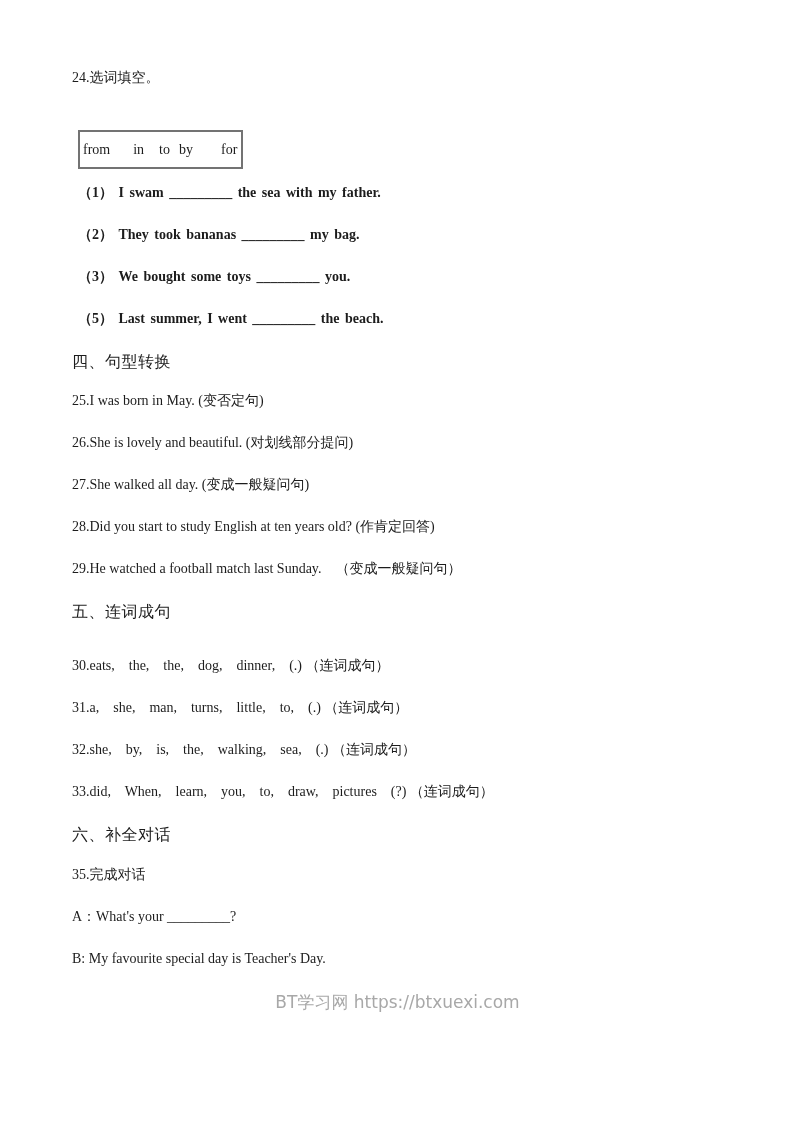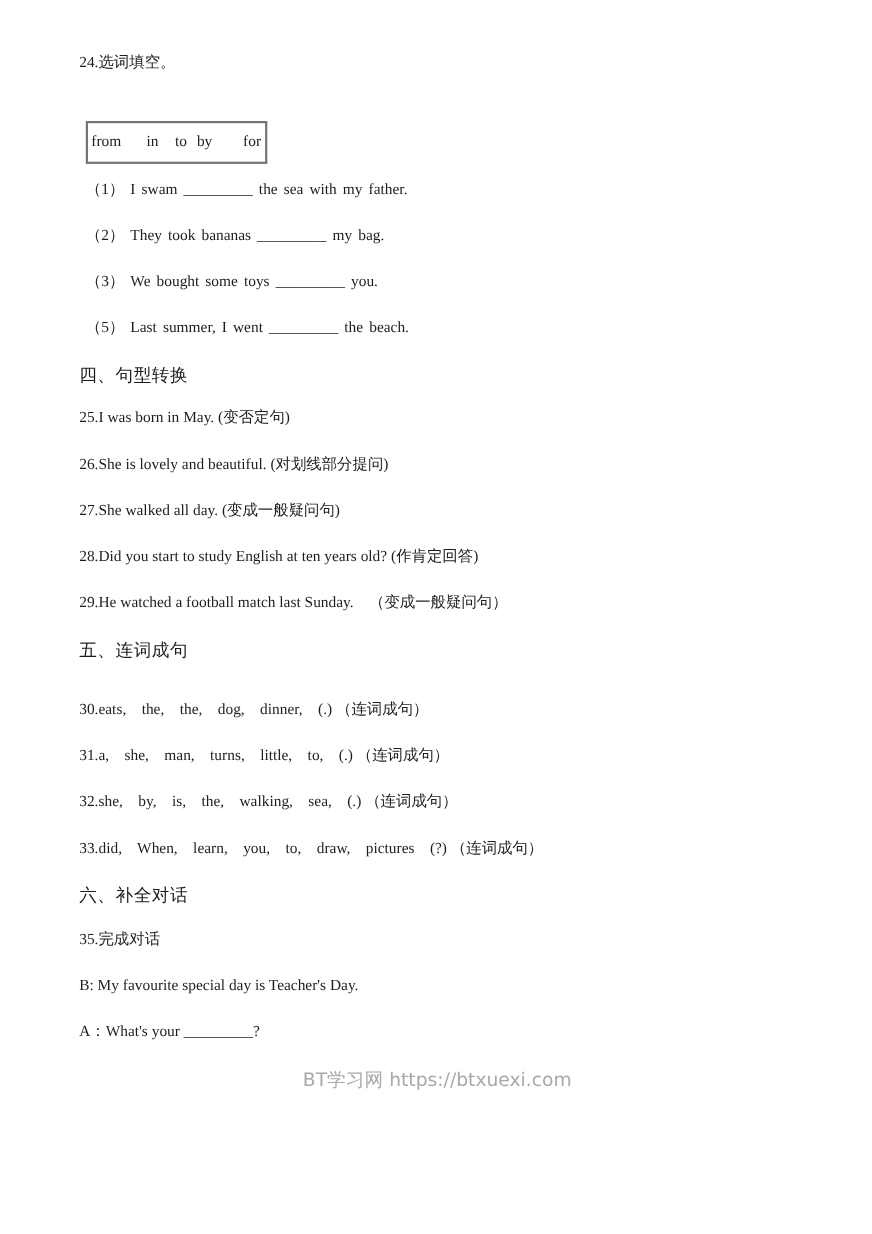--- a/index.html
+++ b/index.html
@@ -8,29 +8,29 @@
     height: 1122px;
     background: #ffffff;
     overflow: hidden;
     font-family: "Liberation Serif", "DejaVu Serif", serif;
     color: #1c1c1c;
   }
   .doc {
     box-sizing: border-box;
     width: 793px;
     height: 1122px;
-    padding: 48px 70px 0 72px;
+    padding: 68px 70px 0 72px;
   }
   .line {
     font-size: 14px;
     line-height: 19px;
     margin: 0 0 23px 0;
     white-space: pre-wrap;
   }
-  .line.wide { word-spacing: 2px; }
+  .line.wide { word-spacing: 2px; font-weight: bold; }
   .line.indent { padding-left: 6px; }
   .heading {
     font-size: 16px;
     line-height: 21px;
     font-weight: 400;
     margin: 18px 0 19px 0;
     white-space: pre-wrap;
     letter-spacing: 0.5px;
   }
   .heading.h5 { margin: 22px 0 34px 0; }
@@ -84,18 +84,18 @@
   <div class="heading h5">五、连词成句</div>
 
   <div class="line">30.eats,    the,    the,    dog,    dinner,    (.) （连词成句）</div>
   <div class="line">31.a,    she,    man,    turns,    little,    to,    (.) （连词成句）</div>
   <div class="line">32.she,    by,    is,    the,    walking,    sea,    (.) （连词成句）</div>
   <div class="line">33.did,    When,    learn,    you,    to,    draw,    pictures    (?) （连词成句）</div>
 
   <div class="heading h6">六、补全对话</div>
 
   <div class="line">35.完成对话</div>
+  <div class="line">A：What's your _________?</div>
   <div class="line">B: My favourite special day is Teacher's Day.</div>
-  <div class="line">A：What's your _________?</div>
 
   <div class="footer">BT学习网 https://btxuexi.com</div>
 
 </div>
 
 </body></html>

